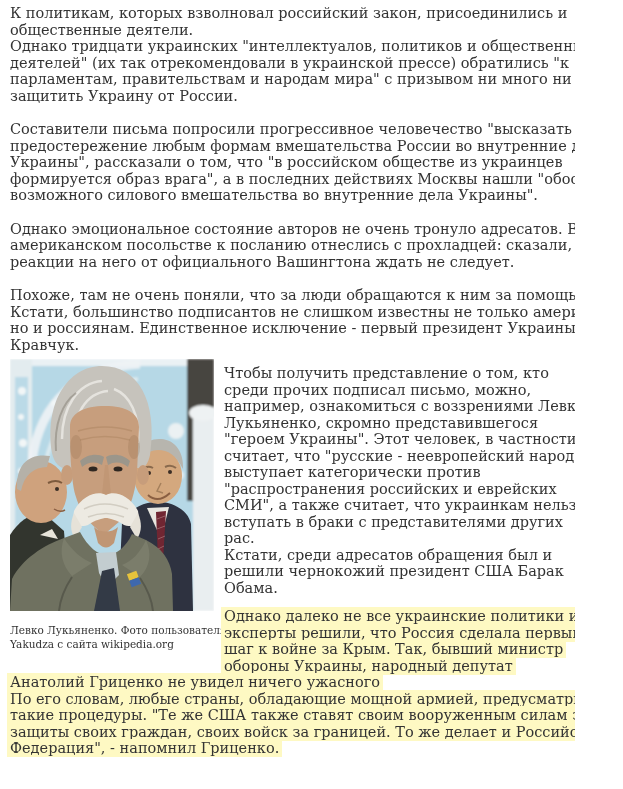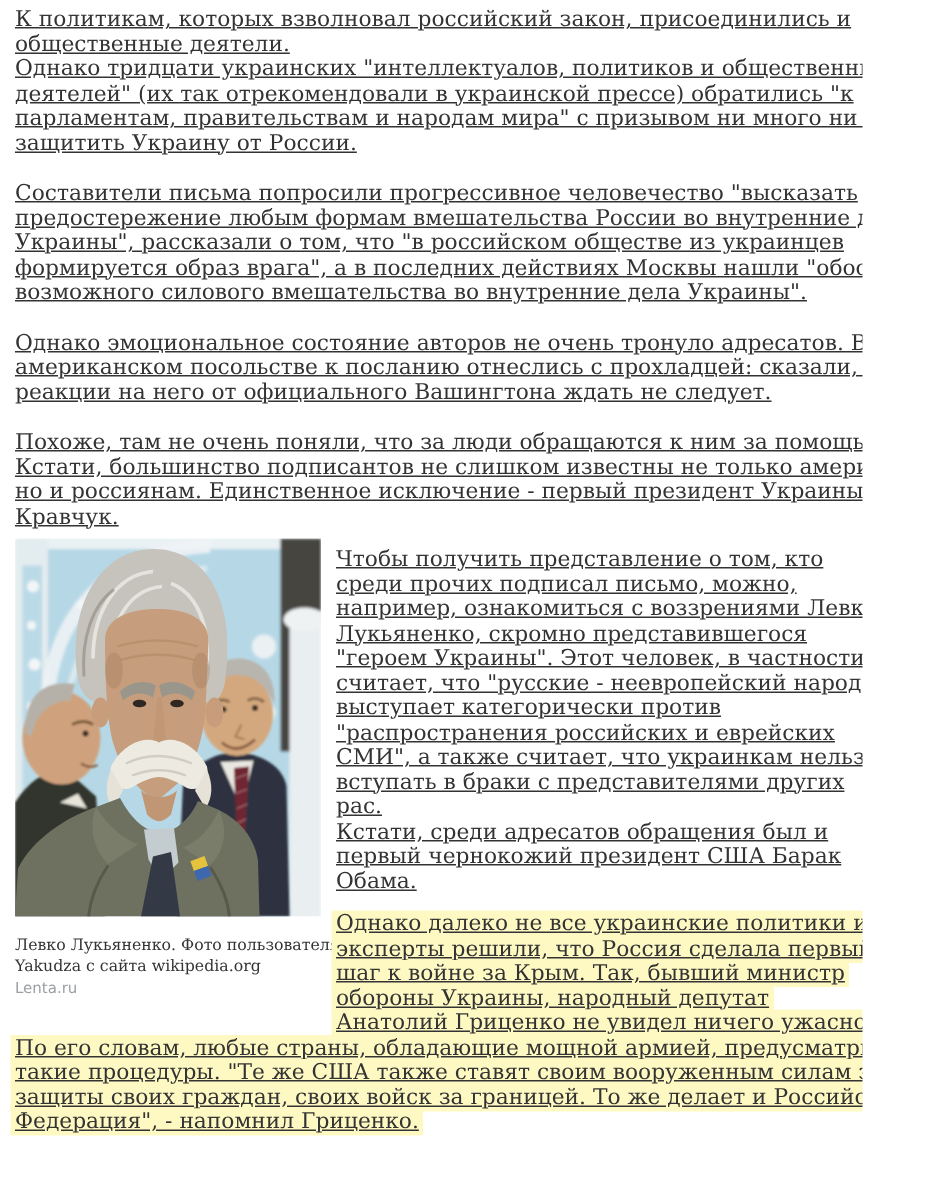--- a/index.html
+++ b/index.html
@@ -8,21 +8,20 @@
     width: 575px;
     height: 789px;
     box-sizing: border-box;
     padding: 5px 13px 0 10px;
     overflow: hidden;
     background: #ffffff;
     font-family: "DejaVu Serif", "Liberation Serif", serif;
     font-size: 14.5px;
     line-height: 16.5px;
     color: #333333;
-    text-decoration: underline;
   }
   .para {
     margin: 0 0 17px 0;
     white-space: pre;           
   }
   .mb0  { margin-bottom: 0; }
   .mb12 { margin-bottom: 12px; }
   .tail {
     clear: left;
     margin: 2px 0 11px 0;
@@ -178,37 +177,36 @@
         <g transform="rotate(-20 124 220)">
           <rect x="119" y="213" width="10" height="7" fill="#e6c33c"></rect>
           <rect x="119" y="220" width="10" height="7" fill="#3e68ad"></rect>
         </g>
       </g>
     </svg>
 
     <figcaption>
       <div class="photo-caption">Левко Лукьяненко. Фото пользователя
 Yakudza с сайта wikipedia.org</div>
-      <div class="photo-credit">Lenta.ru</div>
     </figcaption>
   </figure>
 
   <p class="para mb0">Чтобы получить представление о том, кто
 среди прочих подписал письмо, можно,
 например, ознакомиться с воззрениями Левко
 Лукьяненко, скромно представившегося
 "героем Украины". Этот человек, в частности,
 считает, что "русские - неевропейский народ",
 выступает категорически против
 "распространения российских и еврейских
 СМИ", а также считает, что украинкам нельзя
 вступать в браки с представителями других
 рас.</p>
   <p class="para mb12">Кстати, среди адресатов обращения был и
-первый чернокожий президент США Барак
+решили чернокожий президент США Барак
 Обама.</p>
 
   <p class="para mb0"><span class="hl">Однако далеко не все украинские политики и
 эксперты решили, что Россия сделала первый
 шаг к войне за Крым. Так, бывший министр
 обороны Украины, народный депутат
 Анатолий Гриценко не увидел ничего ужасного</span></p>
 
 
   <p class="para mb0"><span class="hl">По его словам, любые страны, обладающие мощной армией, предусматривают

